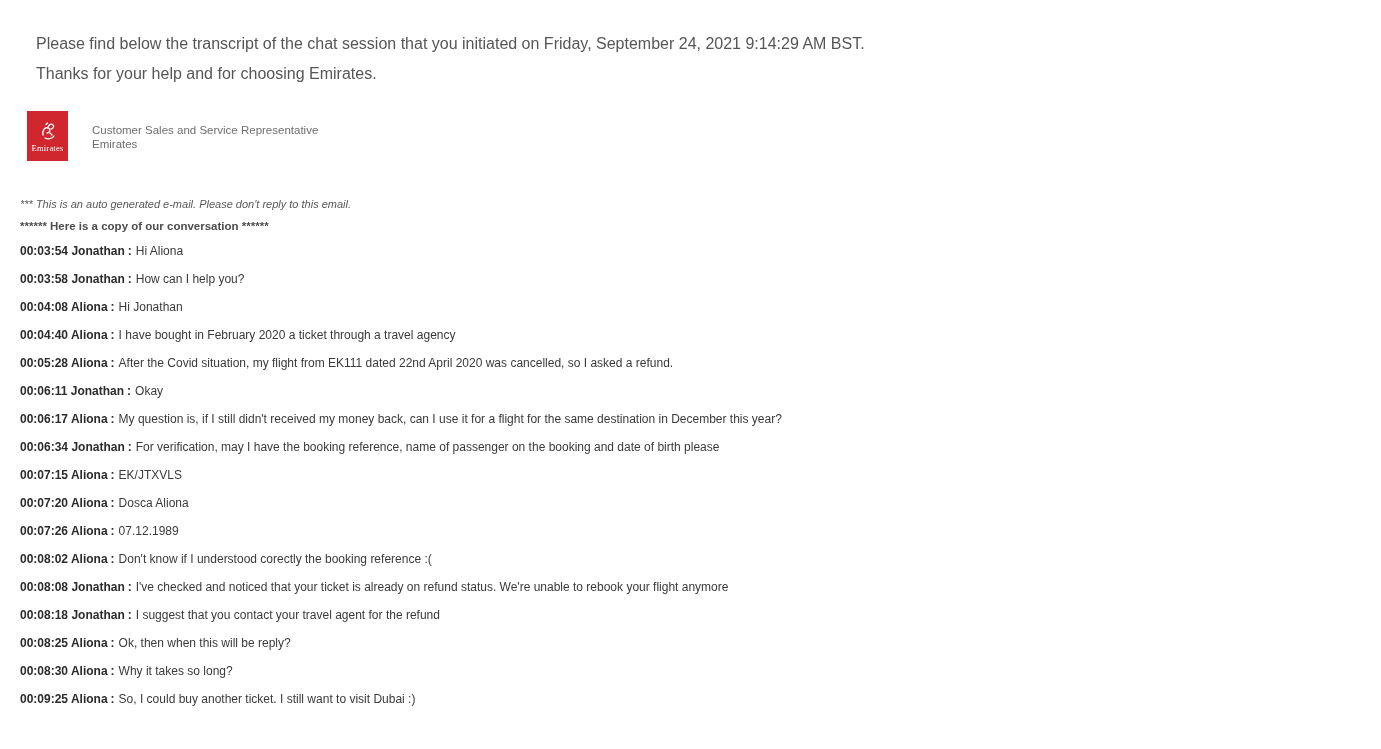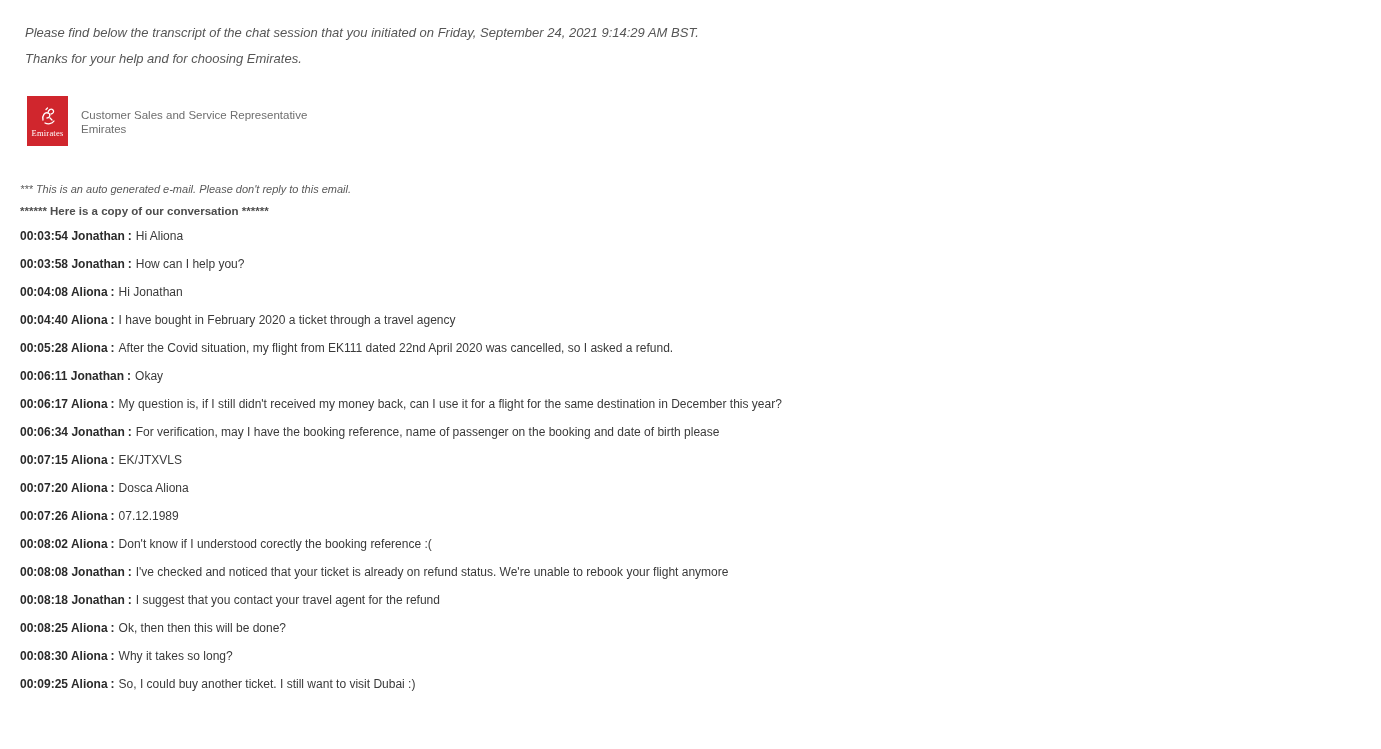--- a/index.html
+++ b/index.html
@@ -10,25 +10,24 @@
   body {
     width: 1381px;
     height: 749px;
     overflow: hidden;
     font-family: "Liberation Sans", sans-serif;
   }
   .page {
     padding: 21px 20px 0 20px;
   }
   .intro {
-    margin: 5px;
-    font-size: 13px;
+    margin: 16px;
+    font-size: 16px;
     line-height: 14px;
     color: #565656;
-    font-style: italic;
   }
   .intro + .intro {
     margin-top: 12px;
   }
   .agent-card {
     margin: 30px 0 0 7px;
     display: flex;
     align-items: flex-start;
   }
   .logo {
@@ -48,21 +47,21 @@
     margin-bottom: 1px;
   }
   .logo-word {
     color: #ffffff;
     font-family: "Liberation Serif", serif;
     font-size: 8.5px;
     letter-spacing: 0.2px;
     line-height: 9px;
   }
   .agent-meta {
-    margin-left: 13px;
+    margin-left: 24px;
     padding-top: 12px;
     font-size: 11.5px;
     line-height: 14px;
     color: #6e6e6e;
   }
   .auto-notice {
     margin: 36px 0 0;
     font-size: 11px;
     line-height: 14px;
     font-style: italic;
@@ -137,18 +136,18 @@
       <div class="chat-line" style=""><span class="prefix"><span>00:05:28</span> <span>Aliona</span></span><span class="sep">:</span><span class="msg">After the Covid situation, my flight from EK111 dated 22nd April 2020 was cancelled, so I asked a refund.</span></div>
       <div class="chat-line" style=""><span class="prefix"><span>00:06:11</span> <span>Jonathan</span></span><span class="sep">:</span><span class="msg">Okay</span></div>
       <div class="chat-line" style=""><span class="prefix"><span>00:06:17</span> <span>Aliona</span></span><span class="sep">:</span><span class="msg">My question is, if I still didn't received my money back, can I use it for a flight for the same destination in December this year?</span></div>
       <div class="chat-line" style=""><span class="prefix"><span>00:06:34</span> <span>Jonathan</span></span><span class="sep">:</span><span class="msg">For verification, may I have the booking reference, name of passenger on the booking and date of birth please</span></div>
       <div class="chat-line" style=""><span class="prefix"><span>00:07:15</span> <span>Aliona</span></span><span class="sep">:</span><span class="msg">EK/JTXVLS</span></div>
       <div class="chat-line" style=""><span class="prefix"><span>00:07:20</span> <span>Aliona</span></span><span class="sep">:</span><span class="msg">Dosca Aliona</span></div>
       <div class="chat-line" style=""><span class="prefix"><span>00:07:26</span> <span>Aliona</span></span><span class="sep">:</span><span class="msg">07.12.1989</span></div>
       <div class="chat-line" style=""><span class="prefix"><span>00:08:02</span> <span>Aliona</span></span><span class="sep">:</span><span class="msg">Don't know if I understood corectly the booking reference :(</span></div>
       <div class="chat-line" style=""><span class="prefix"><span>00:08:08</span> <span>Jonathan</span></span><span class="sep">:</span><span class="msg">I've checked and noticed that your ticket is already on refund status. We're unable to rebook your flight anymore</span></div>
       <div class="chat-line" style=""><span class="prefix"><span>00:08:18</span> <span>Jonathan</span></span><span class="sep">:</span><span class="msg">I suggest that you contact your travel agent for the refund</span></div>
-      <div class="chat-line" style=""><span class="prefix"><span>00:08:25</span> <span>Aliona</span></span><span class="sep">:</span><span class="msg">Ok, then then this will be done?</span></div>
+      <div class="chat-line" style=""><span class="prefix"><span>00:08:25</span> <span>Aliona</span></span><span class="sep">:</span><span class="msg">Ok, then when this will be reply?</span></div>
       <div class="chat-line" style=""><span class="prefix"><span>00:08:30</span> <span>Aliona</span></span><span class="sep">:</span><span class="msg">Why it takes so long?</span></div>
       <div class="chat-line" style=""><span class="prefix"><span>00:09:25</span> <span>Aliona</span></span><span class="sep">:</span><span class="msg">So, I could buy another ticket. I still want to visit Dubai :)</span></div>
     </div>
 
 </div>
 
 </body></html>

